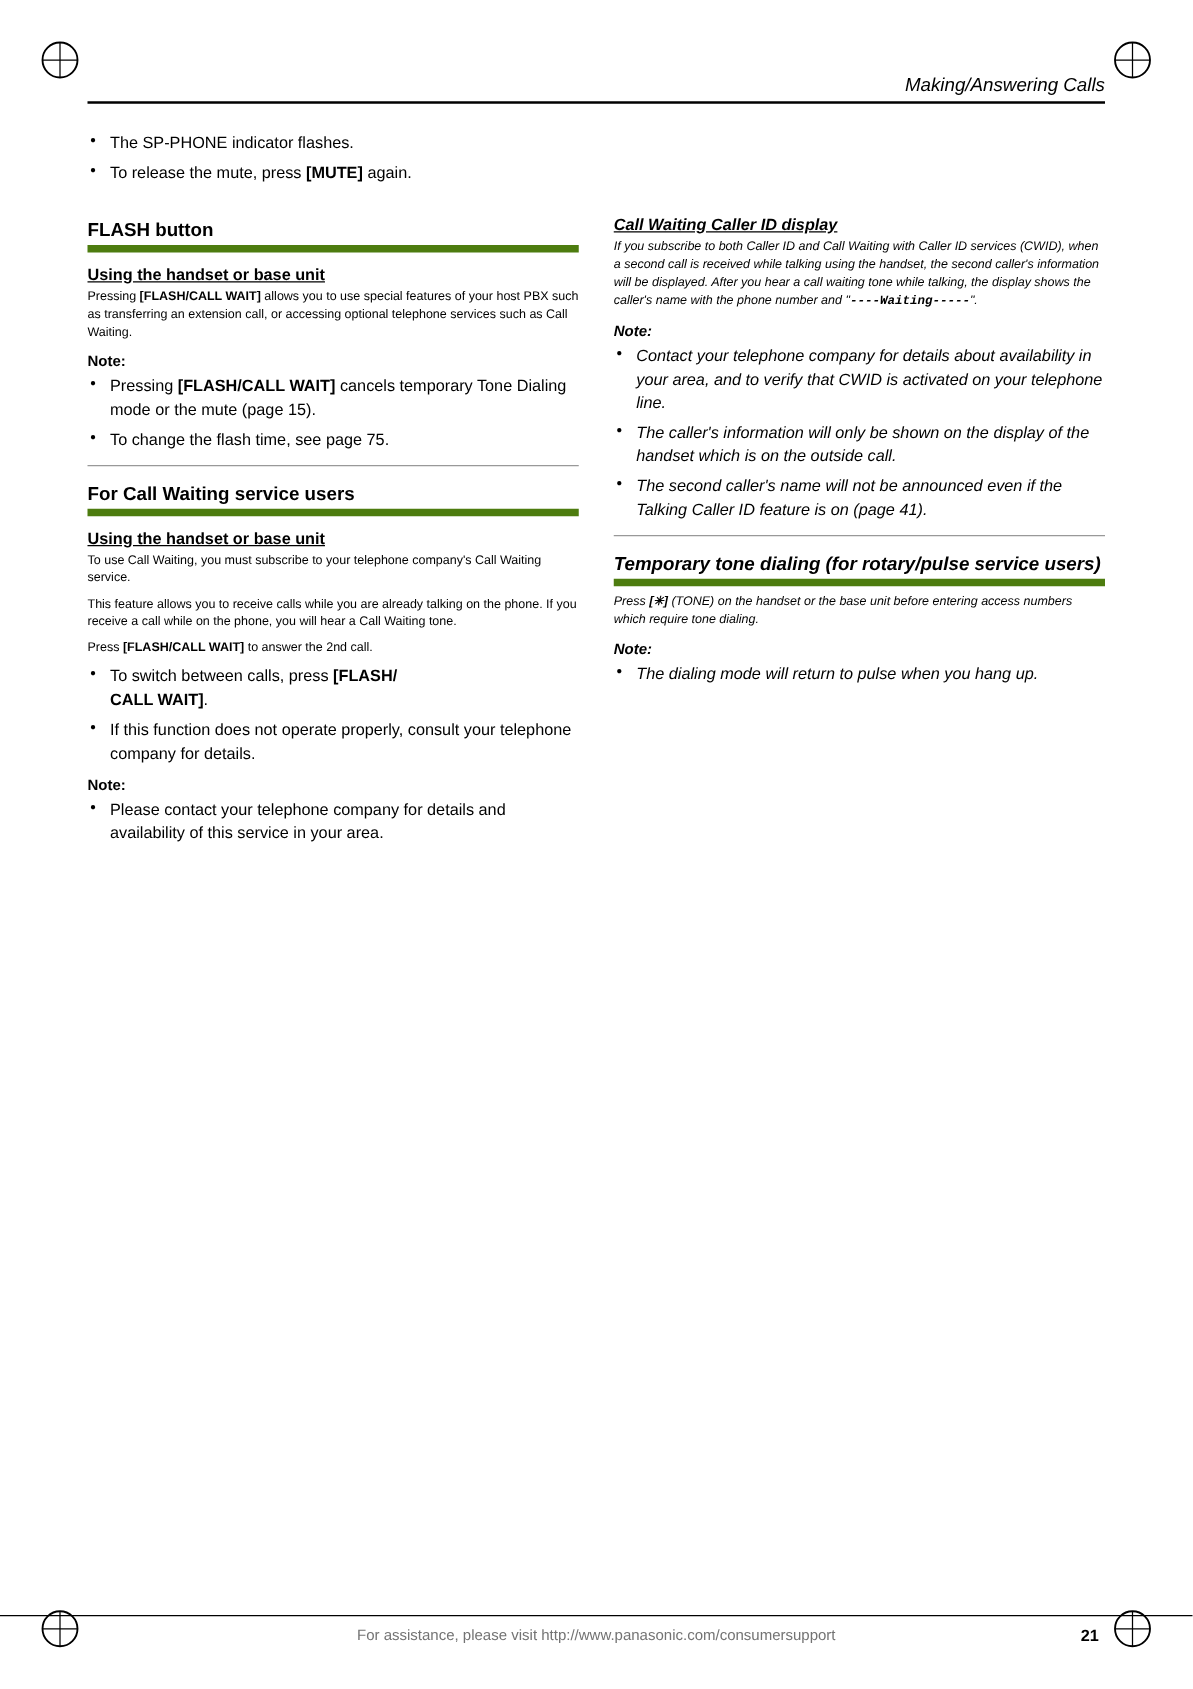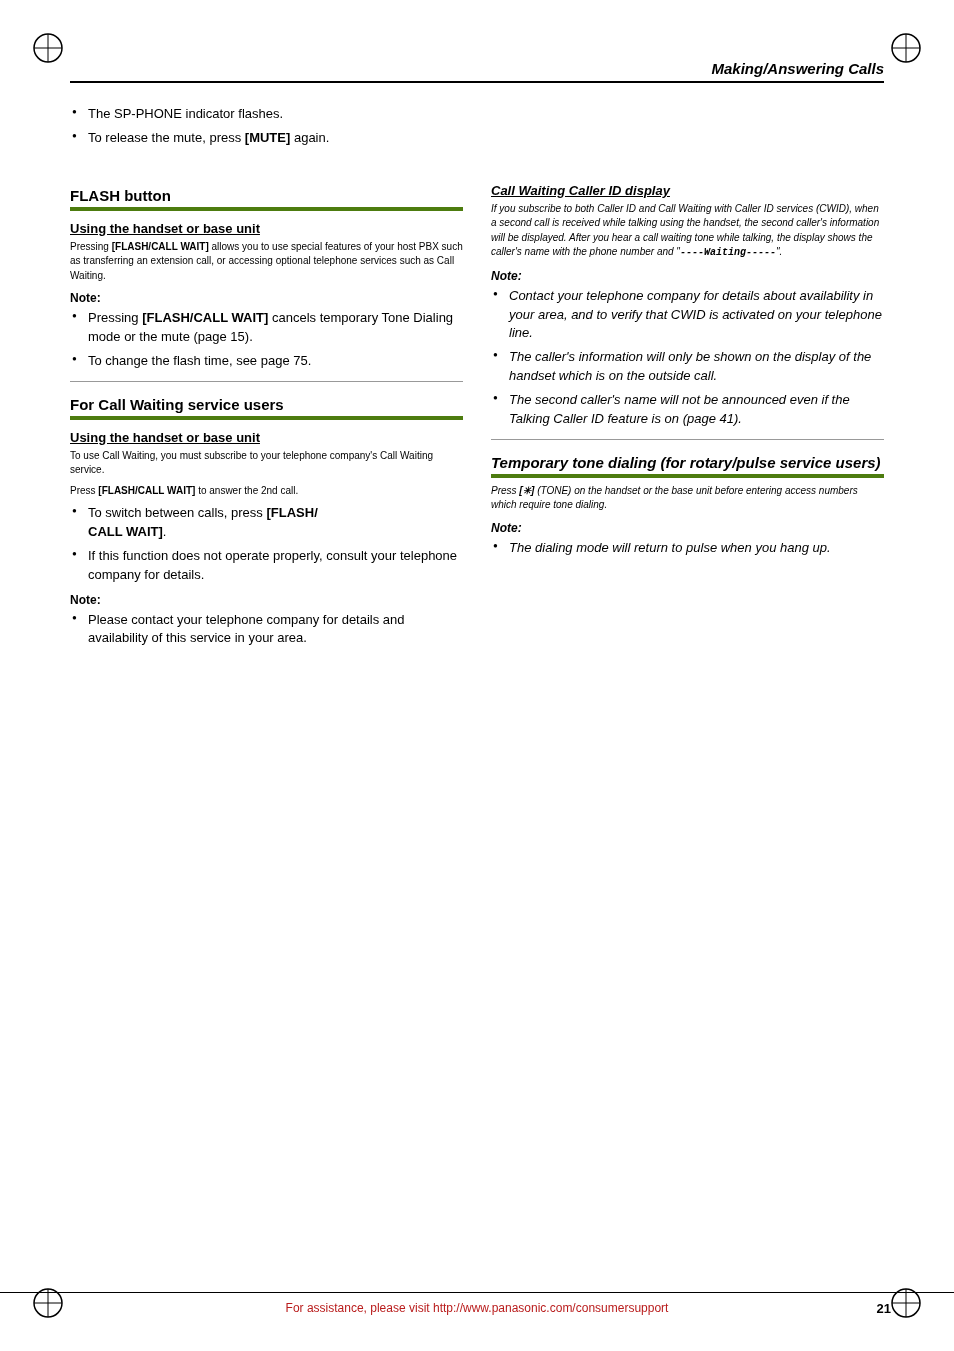--- a/index.html
+++ b/index.html
@@ -37,21 +37,21 @@
 
     
     .page-header {
       display: flex;
       justify-content: flex-end;
       margin-bottom: 18px;
       padding-bottom: 4px;
     }
     .page-title-header {
       font-style: italic;
-      font-weight: bold;
+      font-weight: normal;
       font-size: 15px;
       border-bottom: 2px solid #000;
       padding-bottom: 4px;
       width: 100%;
       text-align: right;
     }
 
     
     .columns {
       display: flex;
@@ -65,21 +65,21 @@
       flex: 1;
       min-width: 0;
       font-style: italic;
     }
 
     
     .section-title {
       font-size: 15px;
       font-weight: bold;
       margin: 14px 0 6px 0;
-      border-bottom: 4px solid #4d7c0f;
+      border-bottom: 6px solid #4d7c0f;
       padding-bottom: 3px;
     }
     .subsection-title {
       font-size: 13px;
       font-weight: bold;
       margin: 10px 0 4px 0;
       text-decoration: underline;
     }
     .note-title {
       font-weight: bold;
@@ -136,34 +136,34 @@
       display: flex;
       justify-content: center;
       align-items: center;
       border-top: 1px solid #000;
       padding-top: 8px;
       padding-left: 70px;
       padding-right: 70px;
     }
     .footer-text {
       font-size: 12px;
-      color: #b91c1c;
+      color: #737373;
       flex: 1;
       text-align: center;
     }
     .footer-page-num {
       font-size: 13px;
       font-weight: bold;
       position: absolute;
-      right: 63px;
+      right: 75px;
     }
 
     
     .intro-bullets {
-      margin-bottom: 25px;
+      margin-bottom: 14px;
     }
   </style>
 </head>
 <body>
 
 <div class="page">
 
   <div class="corner-mark corner-tl">
     <svg viewBox="0 0 36 36" xmlns="http://www.w3.org/2000/svg">
       <circle cx="18" cy="18" r="14" fill="none" stroke="#000" stroke-width="1.5"></circle>
@@ -218,20 +218,21 @@
           <li>To change the flash time, see page 75.</li>
         </ul>
       </div>
 
       <hr class="section-divider">
 
       <div>
         <div class="section-title">For Call Waiting service users</div>
         <div class="subsection-title">Using the handset or base unit</div>
         <p>To use Call Waiting, you must subscribe to your telephone company's Call Waiting service.</p>
+        <p>This feature allows you to receive calls while you are already talking on the phone. If you receive a call while on the phone, you will hear a Call Waiting tone.</p>
         <p>Press <span class="bold">[FLASH/CALL WAIT]</span> to answer the 2nd call.</p>
         <ul class="bullet-list">
           <li>To switch between calls, press <span class="bold">[FLASH/<br>CALL WAIT]</span>.</li>
           <li>If this function does not operate properly, consult your telephone company for details.</li>
         </ul>
         <div class="note-title">Note:</div>
         <ul class="bullet-list">
           <li>Please contact your telephone company for details and availability of this service in your area.</li>
         </ul>
       </div>

